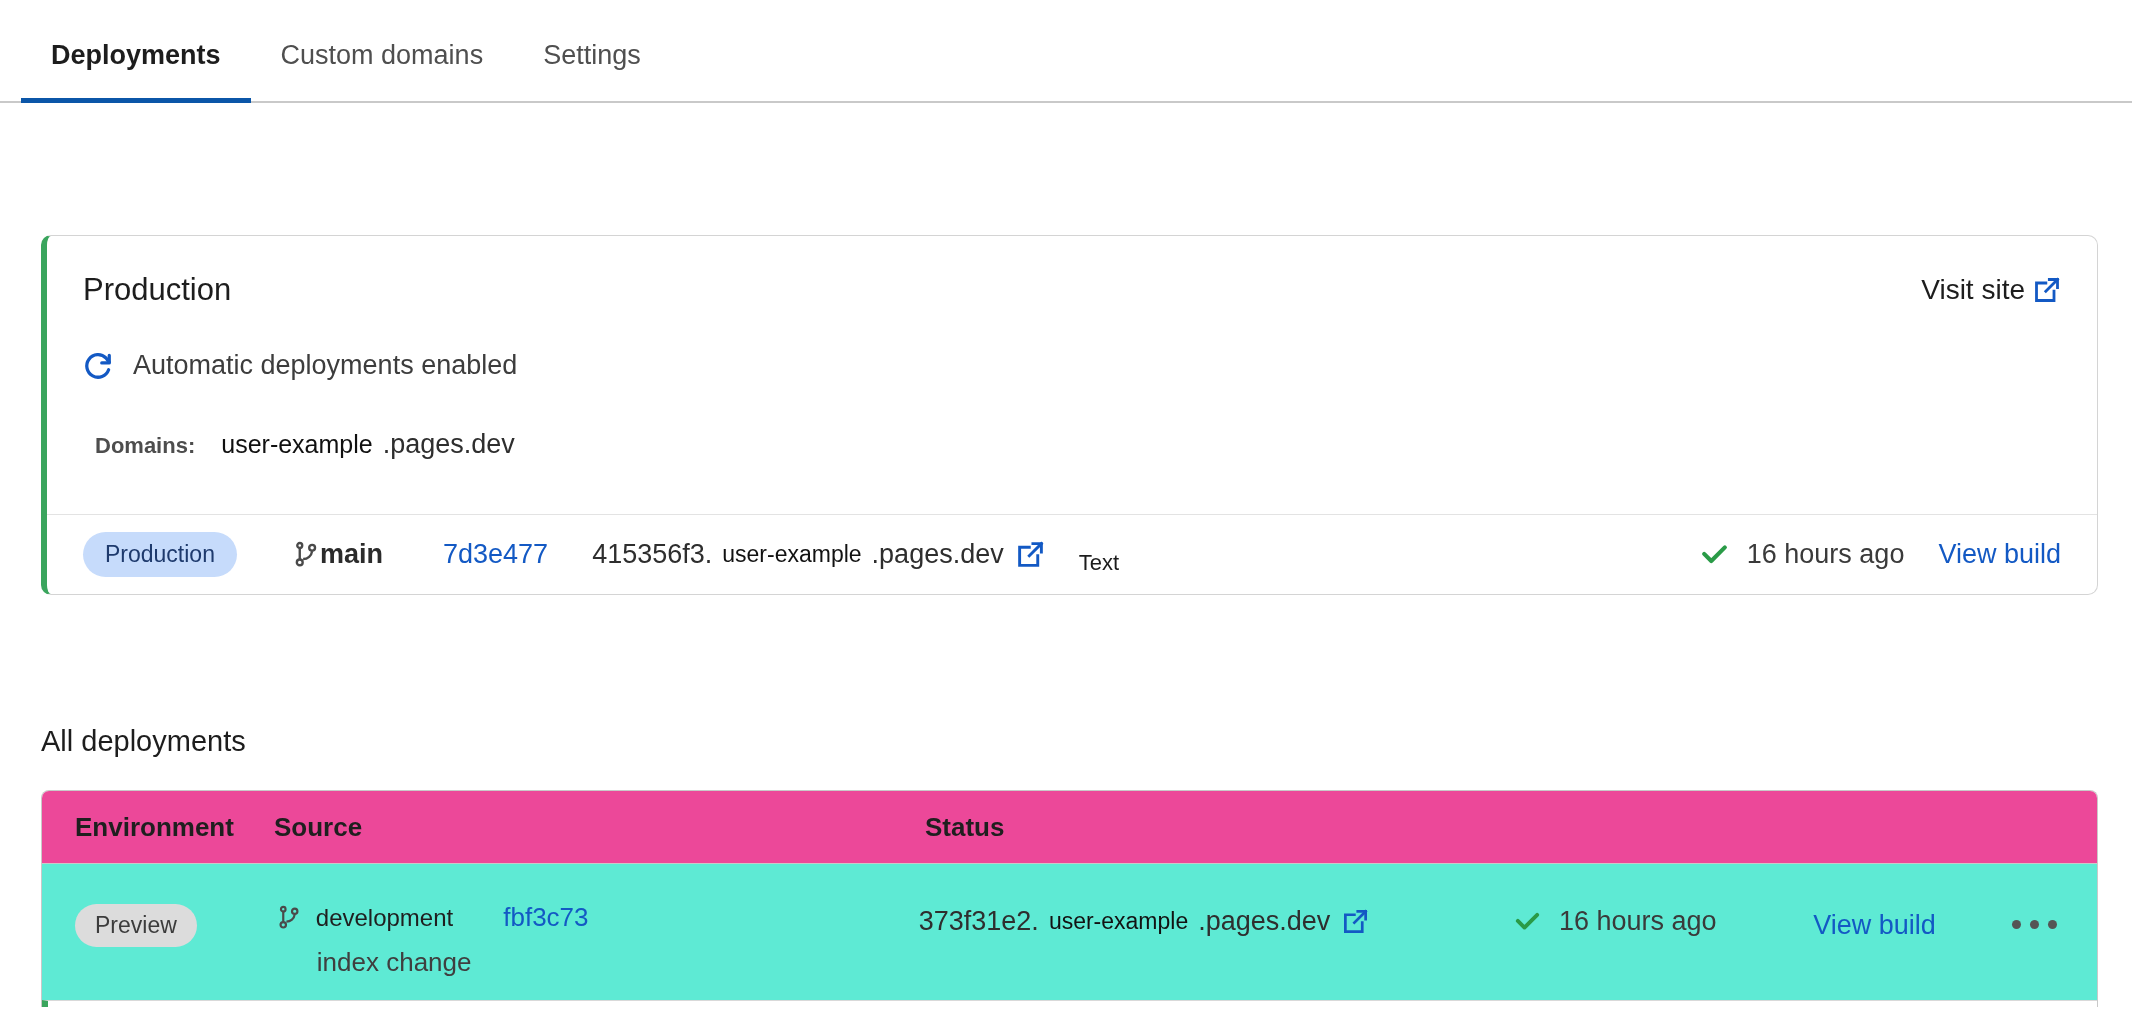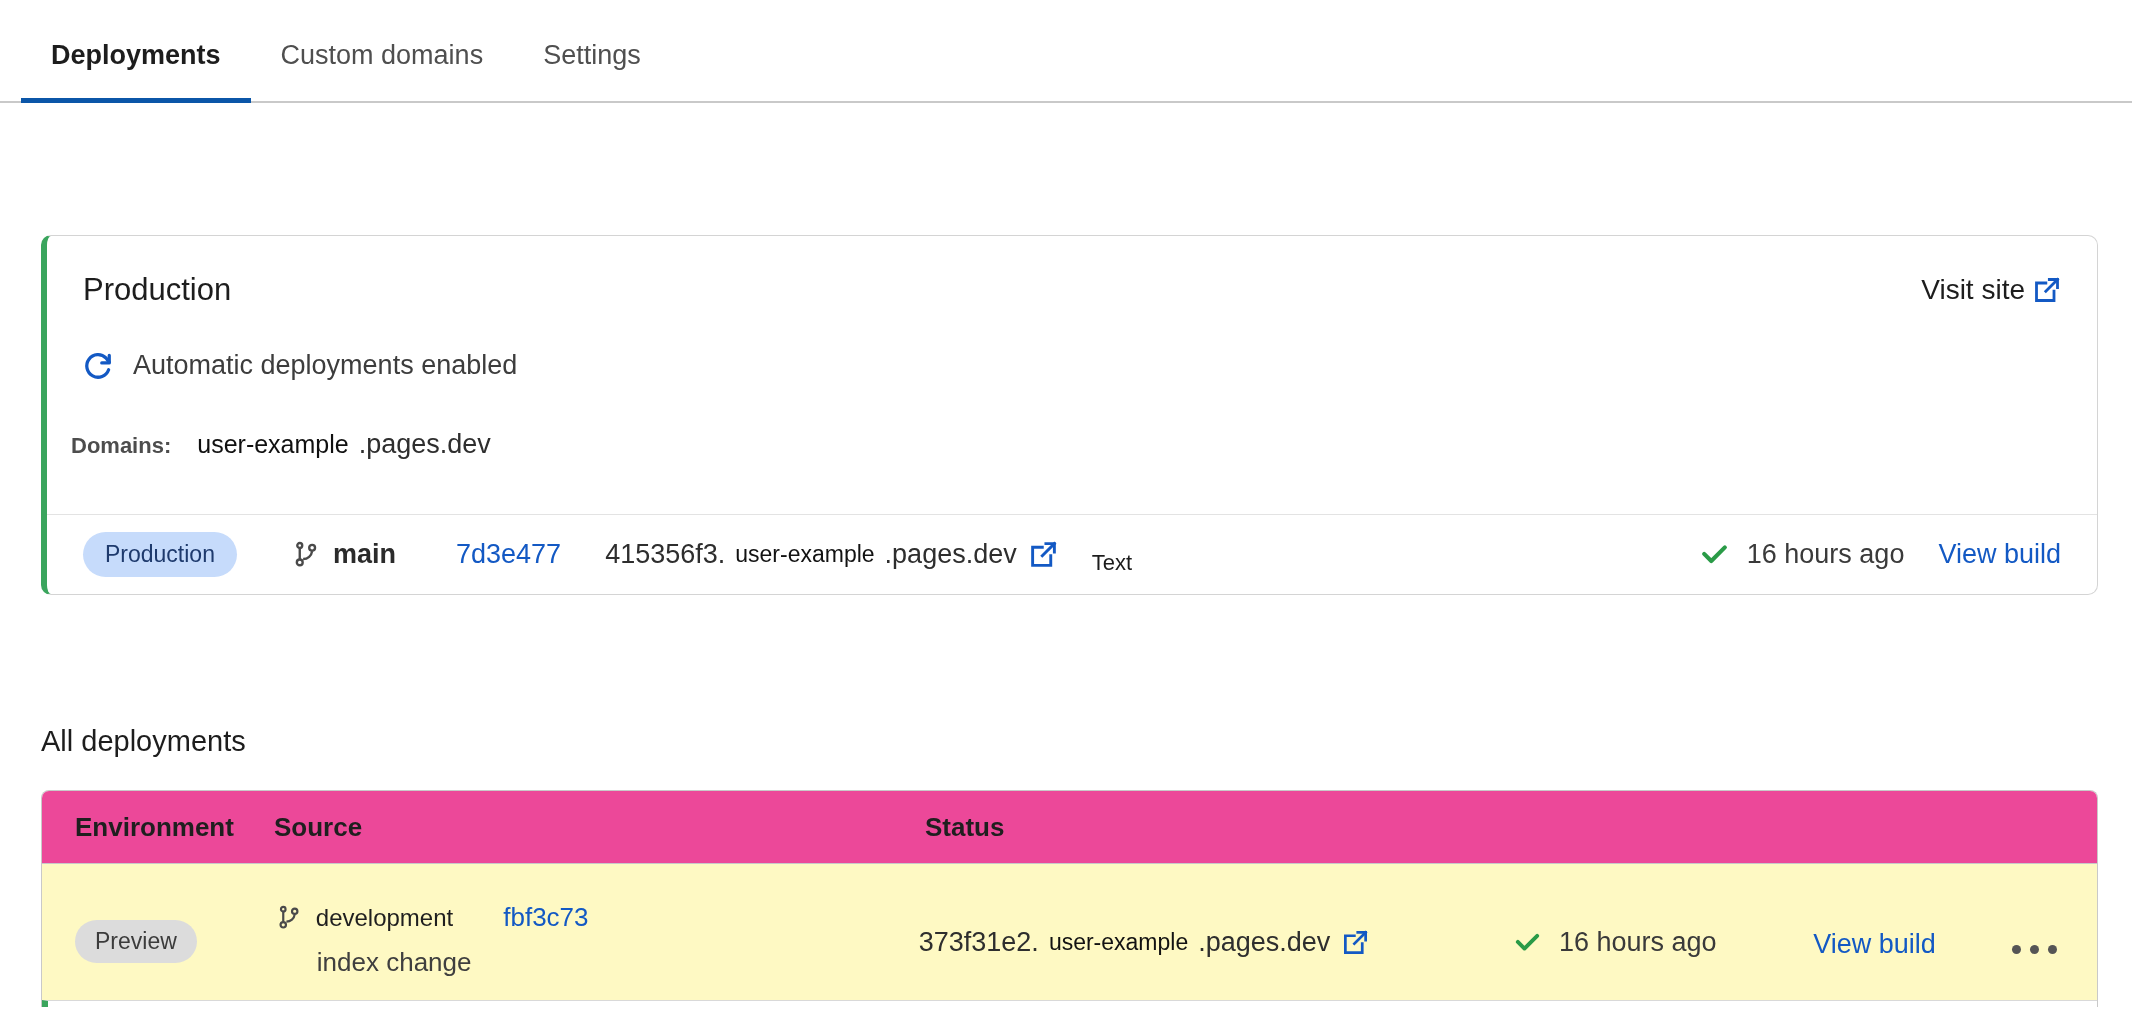--- a/index.html
+++ b/index.html
@@ -20,32 +20,32 @@
   
   .card { margin:132px 0 0 41px; width:2057px; background:#fff;
           border:1px solid #d4d4d4; border-left:6px solid #3aa55d; border-radius:10px; }
   .card-head { display:flex; justify-content:space-between; align-items:center;
                padding:36px 36px 0; }
   .card-title { font-size:31px; font-weight:500; color:#1d1d1d; }
   .visit-link { display:flex; align-items:center; gap:8px; font-size:28px; color:#1d1d1d;
                 cursor:pointer; text-decoration:none; }
   .auto-row { display:flex; align-items:center; gap:20px; padding:42px 36px 0;
               font-size:27px; color:#3d3d3d; }
-  .domains-row { display:flex; align-items:baseline; padding:48px 24px 54px; }
+  .domains-row { display:flex; align-items:baseline; padding:48px 48px 54px; }
   .domains-label { font-size:22px; font-weight:700; color:#4d4d4d; margin-right:26px; }
   .domain-name { font-size:25px; color:#101010; margin-right:10px; }
   .domain-suffix { font-size:27px; color:#2e2e2e; }
 
   .card-row { border-top:1px solid #e3e3e3; display:flex; align-items:center;
               padding:16px 36px; min-height:80px; }
   .badge { display:inline-block; border-radius:999px; white-space:nowrap; }
   .badge-production { background:#c6dbfb; color:#1e3a6d; font-size:23px; padding:9px 22px; }
   .badge-preview { background:#dcdcdc; color:#3c3c3c; font-size:23px; padding:8px 20px; }
 
-  .branch-group { display:flex; align-items:center; gap:13px; margin-left:56px; }
+  .branch-group { display:flex; align-items:center; margin-left:56px; }
   .branch-name-main { font-size:27px; font-weight:700; color:#2b2b2b; }
   .link { color:#1359c4; text-decoration:none; cursor:pointer; }
   .commit-link { font-size:27px; margin-left:60px;text-align:center; }
   .deploy-group { display:flex; align-items:center; margin-left:44px; }
   .deploy-prefix, .deploy-suffix { font-size:27px; color:#2e2e2e; }
   .deploy-name { font-size:23px; color:#121212; margin:0 10px; }
   .deploy-group .ext-icon { margin-left:12px; }
   .note-label { font-size:22px; color:#1c1c1c; margin-left:34px; position:relative; top:8px; }
 
   .status-cluster { margin-left:auto; display:flex; align-items:center; }
@@ -57,21 +57,21 @@
 
   .table { margin:32px 0 0 41px; width:2057px; border:1px solid #c9c9c9;
            border-bottom:none; border-radius:8px 8px 0 0; overflow:hidden; background:#fff; }
   .thead { display:flex; align-items:center; background:#ec4899; border-bottom:1px solid #c9c9c9;
            height:73px; padding:0 40px 0 33px; font-size:26px; font-weight:700; color:#1f1f1f; }
   .col-env { width:199px; }
   .col-source { width:651px; }
   .col-deploy { width:602px; }
   .col-status { flex:1; }
 
-  .trow { display:flex; align-items:center; padding:38px 40px 22px 33px; background:#fef9c3;gap:8px; }
+  .trow { display:flex; align-items:flex-start; padding:38px 40px 22px 33px; background:#5eead4;gap:8px; }
   .trow .td-env { width:199px; padding-top:2px; }
   .trow .td-source { width:651px; }
   .src-line1 { display:flex; align-items:center; gap:14px; }
   .src-branch { font-size:24px; color:#1f1f1f; }
   .src-commit { font-size:26px; margin-left:36px; }
   .src-line2 { margin-top:14px; margin-left:40px; font-size:26px; color:#3f3f3f; }
   .td-deploy { width:602px; display:flex; align-items:center; padding-top:4px; }
   .td-status { width:300px; display:flex; align-items:center; padding-top:4px; }
   .td-view { width:196px; padding-top:8px; font-size:27px; }
   .td-menu { margin-left:auto; display:flex; gap:9px; align-items:center; padding-top:18px; cursor:pointer; }

